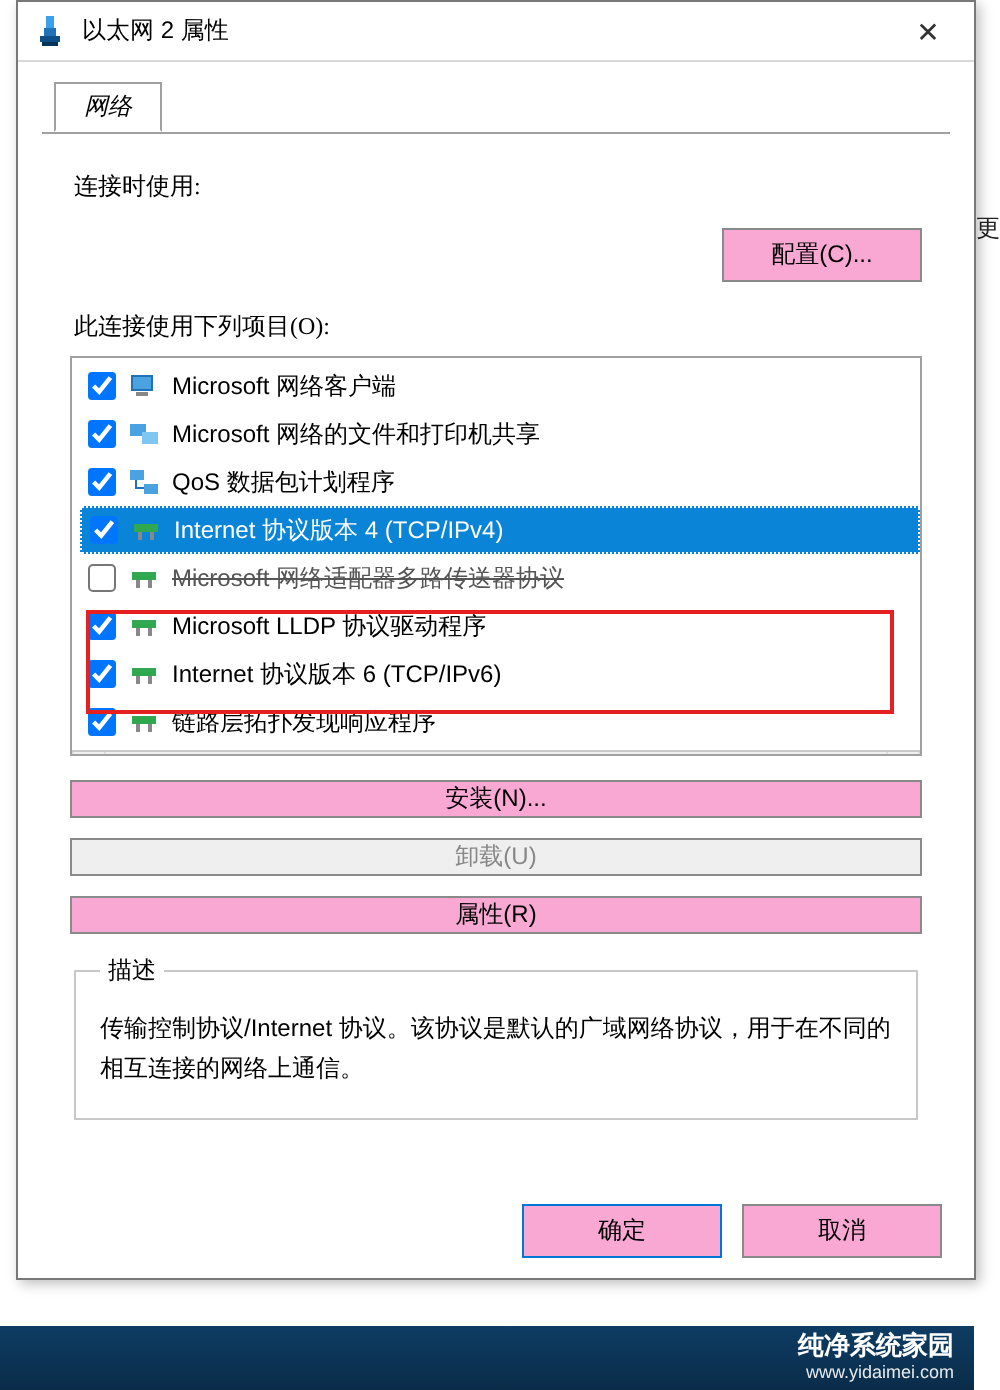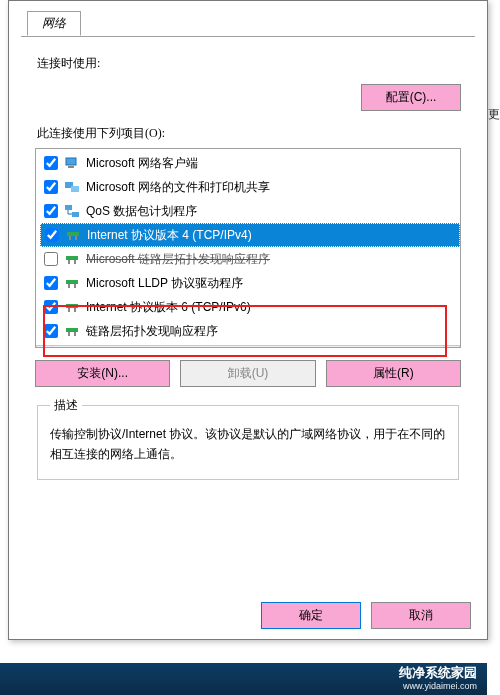--- a/index.html
+++ b/index.html
@@ -155,20 +155,21 @@
   }
   .hscroll .track { flex:1; position:relative; }
   .hscroll .thumb {
     position:absolute; left:0; top:1px; height:15px; width:65%;
     background:#cdcdcd; border:1px solid #b8b8b8;
   }
 
   .btn-row {
     display:flex; justify-content: space-between; gap: 10px;
     margin: 12px 0 10px 0;
+    flex-direction: column;
   }
   .btn-row .btn { flex:1; }
 
   fieldset.desc {
     border: 1px solid #c8c8c8;
     padding: 10px 12px 14px 12px;
   }
   fieldset.desc legend { padding: 0 4px; }
   .desc-text { line-height: 1.7; }
 
@@ -194,20 +195,32 @@
     width:12px; font-size:12px; text-align:center; color:#222;
   }
 </style>
 </head>
 <body>
 
 <div class="side-char">更</div>
 
 <div class="window">
 
+  <div class="titlebar">
+    <span class="icon">
+      <svg viewBox="0 0 16 16" width="16" height="16">
+        <rect x="6" y="0" width="4" height="6" fill="#3aa0e8"></rect>
+        <rect x="5" y="6" width="6" height="4" fill="#1f72b8"></rect>
+        <rect x="3" y="10" width="10" height="3" fill="#0d4e86"></rect>
+        <rect x="4" y="13" width="8" height="2" fill="#063258"></rect>
+      </svg>
+    </span>
+    <span class="title">以太网 2 属性</span>
+    <div class="close">✕</div>
+  </div>
 
   <div class="tab-row">
     <div class="tab-line"></div>
     <div class="tab">网络</div>
   </div>
 
   <div class="panel">
 
     <div class="section-label">连接时使用:</div>
 
@@ -263,21 +276,21 @@
           </div>
           <div class="item strike">
             <input type="checkbox" style="">
             <span class="mini-icon">
               <svg width="16" height="16" viewBox="0 0 16 16">
                 <rect x="2" y="5" width="12" height="4" fill="#2fa84f"></rect>
                 <rect x="4" y="9" width="2" height="4" fill="#888"></rect>
                 <rect x="10" y="9" width="2" height="4" fill="#888"></rect>
               </svg>
             </span>
-            <span class="lbl">Microsoft 链路层拓扑发现响应程序</span>
+            <span class="lbl">Microsoft 网络适配器多路传送器协议</span>
           </div>
           <div class="item">
             <input type="checkbox" checked="" style="">
             <span class="mini-icon">
               <svg width="16" height="16" viewBox="0 0 16 16">
                 <rect x="2" y="5" width="12" height="4" fill="#2fa84f"></rect>
                 <rect x="4" y="9" width="2" height="4" fill="#888"></rect>
                 <rect x="10" y="9" width="2" height="4" fill="#888"></rect>
               </svg>
             </span>

